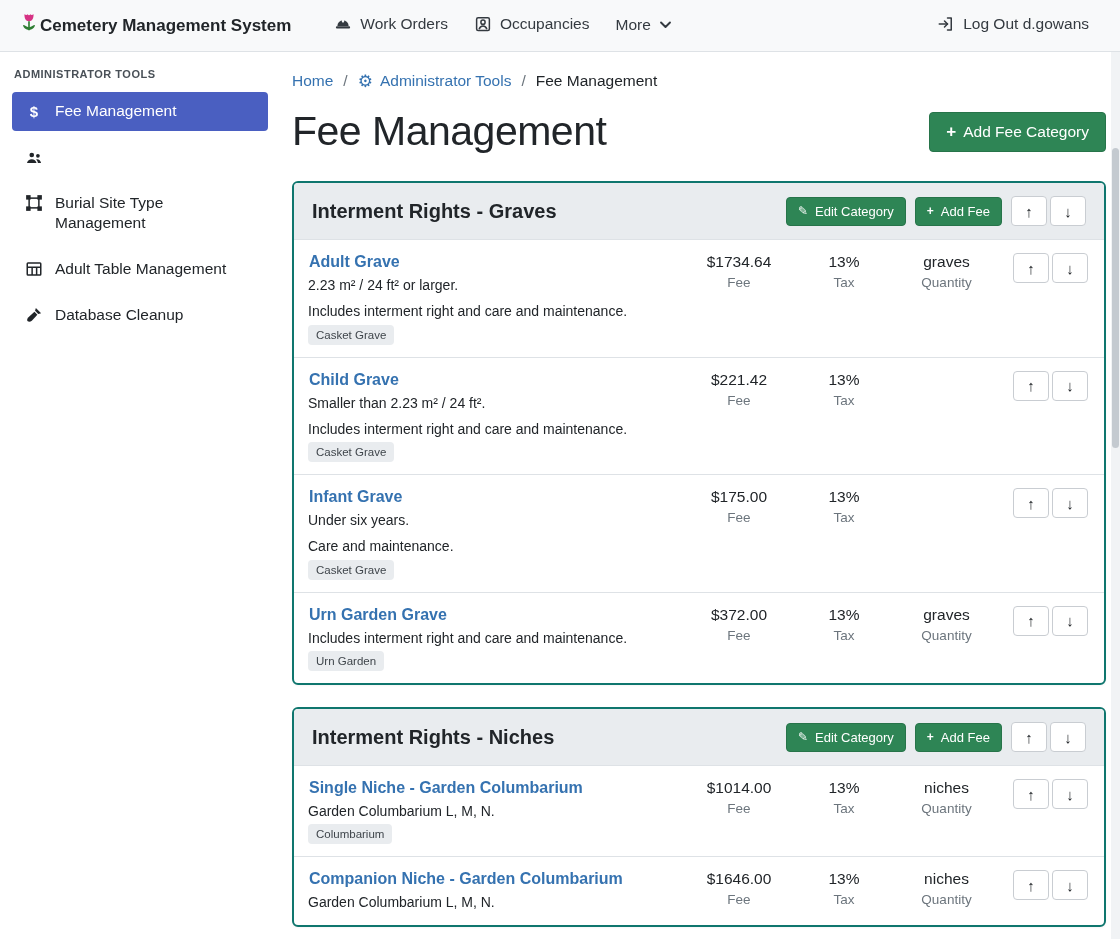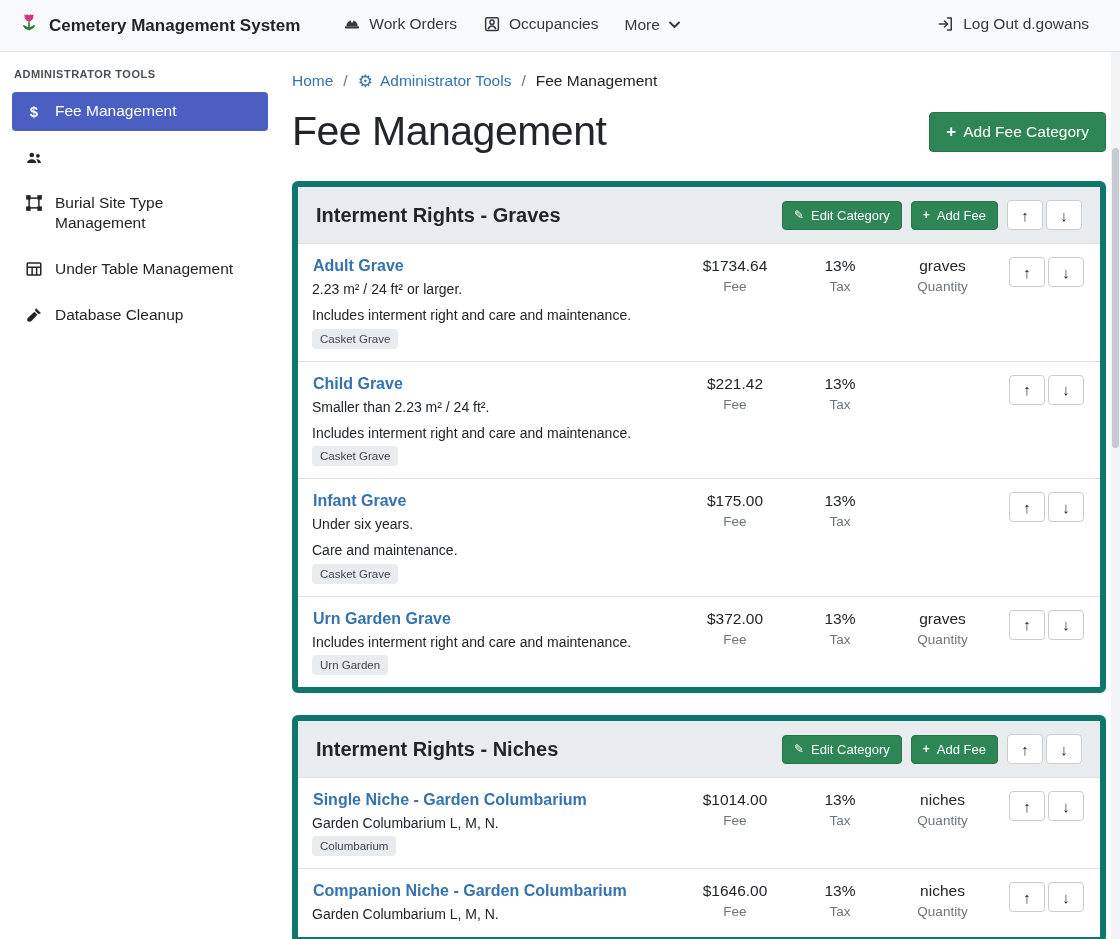--- a/index.html
+++ b/index.html
@@ -4,21 +4,21 @@
 <style>
   *{box-sizing:border-box;margin:0;padding:0}
   html,body{width:1120px;height:939px;overflow:hidden;background:#fff;color:#212529;
     font-family:"Liberation Sans","DejaVu Sans",sans-serif;}
   a{text-decoration:none}
   button{font-family:inherit;cursor:pointer}
 
   
   .navbar{height:52px;display:flex;align-items:center;background:#f8f9fa;
     border-bottom:1px solid #dee2e6;padding:0 18px}
-  .brand{display:flex;align-items:center;gap:9px;font-weight:700;font-size:17px;
+  .brand{display:flex;align-items:center;font-weight:700;font-size:17px;
     color:#212529;margin-right:30px;cursor:pointer}
   .brand svg{width:22px;height:22px}
   .nav-link{display:flex;gap:8px;font-size:15.5px;color:#343a40;
     padding:8px 13px;background:none;border:none}
   .nav-link svg{width:18px;height:18px}
   .chev svg{width:13px;height:13px;margin-top:2px}
   .spacer{flex:1}
 
   
   .shell{display:flex;height:887px}
@@ -46,21 +46,21 @@
   .page-title{font-size:41px;font-weight:500;color:#212529;letter-spacing:-.5px}
   .btn{border-radius:4px;border:1px solid transparent;display:inline-flex;align-items:center;gap:7px}
   .btn-green{background:#2e8555;border-color:#27744a;color:#fff}
   .btn-green .ico{font-weight:700}
   .btn-lg{font-size:15.5px;padding:9px 16px}
   .btn-lg .ico{font-size:17px}
   .btn-sm{font-size:13px;padding:6px 11px}
   .btn-sm .ico{font-size:12px}
 
   
-  .card{background:#fff;border:6px solid #0f766e;border-radius:6px;margin-bottom:22px;
+  .card{background:#fff;border:2px solid #0f766e;border-radius:6px;margin-bottom:22px;
     box-shadow:0 1px 2px rgba(0,0,0,.04);overflow:hidden}
   .card-header{display:flex;align-items:center;background:#e9ecef;
     border-bottom:1px solid #dee2e6;padding:13px 18px}
   .card-title{font-size:20px;font-weight:600;color:#212529}
   .header-actions{margin-left:auto;display:flex;align-items:center;gap:9px}
   .arrow-group{display:flex;gap:3px}
   .btn-arrow{width:36px;height:30px;background:#fff;border:1px solid #c9cdd2;border-radius:4px;
     display:flex;align-items:center;justify-content:center;font-size:15px;color:#212529;font-weight:600}
 
   
@@ -176,21 +176,21 @@
       <span>Burial Site Type Management</span>
     </div>
 
     <div class="side-item">
       <span class="sicon">
         <svg viewBox="0 0 24 24" fill="none" stroke="currentColor" stroke-width="2">
             <rect x="3" y="4" width="18" height="16" rx="1"></rect>
             <path d="M3 9.5h18M9.5 9.5V20M15.5 9.5V20"></path>
           </svg>
       </span>
-      <span>Under Table Management</span>
+      <span>Adult Table Management</span>
     </div>
 
     <div class="side-item">
       <span class="sicon">
         <svg viewBox="0 0 24 24" fill="currentColor">
             <path d="M14.5 2.5l7 7-3.8 1.1-4.3-4.3z"></path>
             <path d="M12.6 7.6L4.6 15c-1.8 1.7-2.4 4.3-.9 5.4 1.4 1 3.8.6 5.4-.9l7.4-8z"></path>
           </svg>
       </span>
       <span>Database Cleanup</span>

